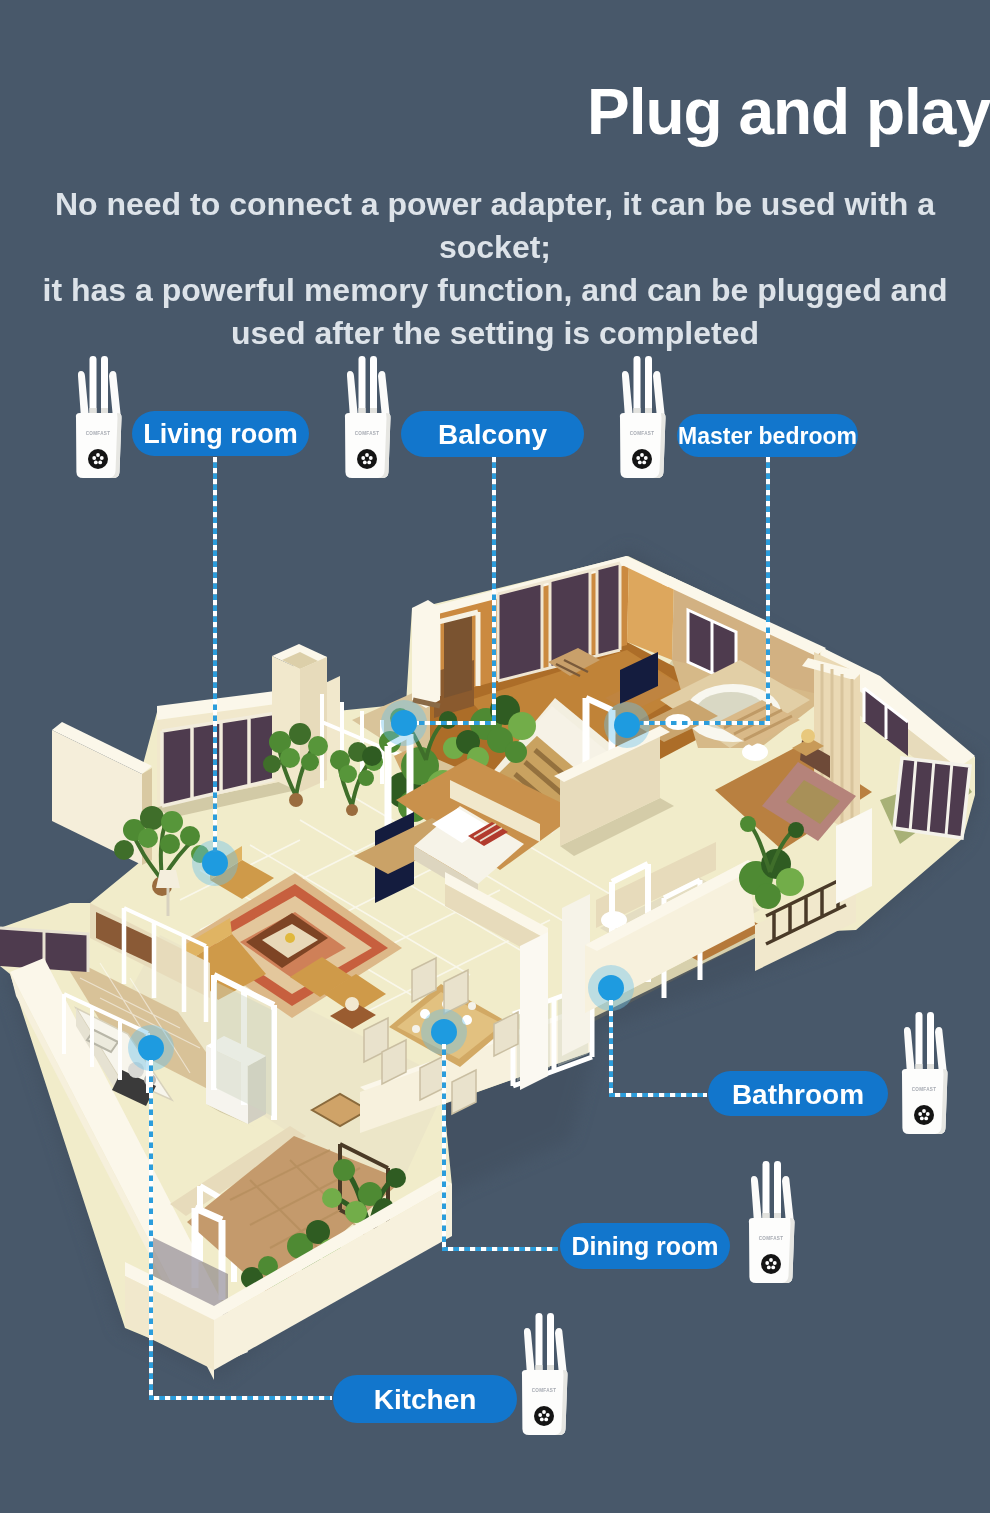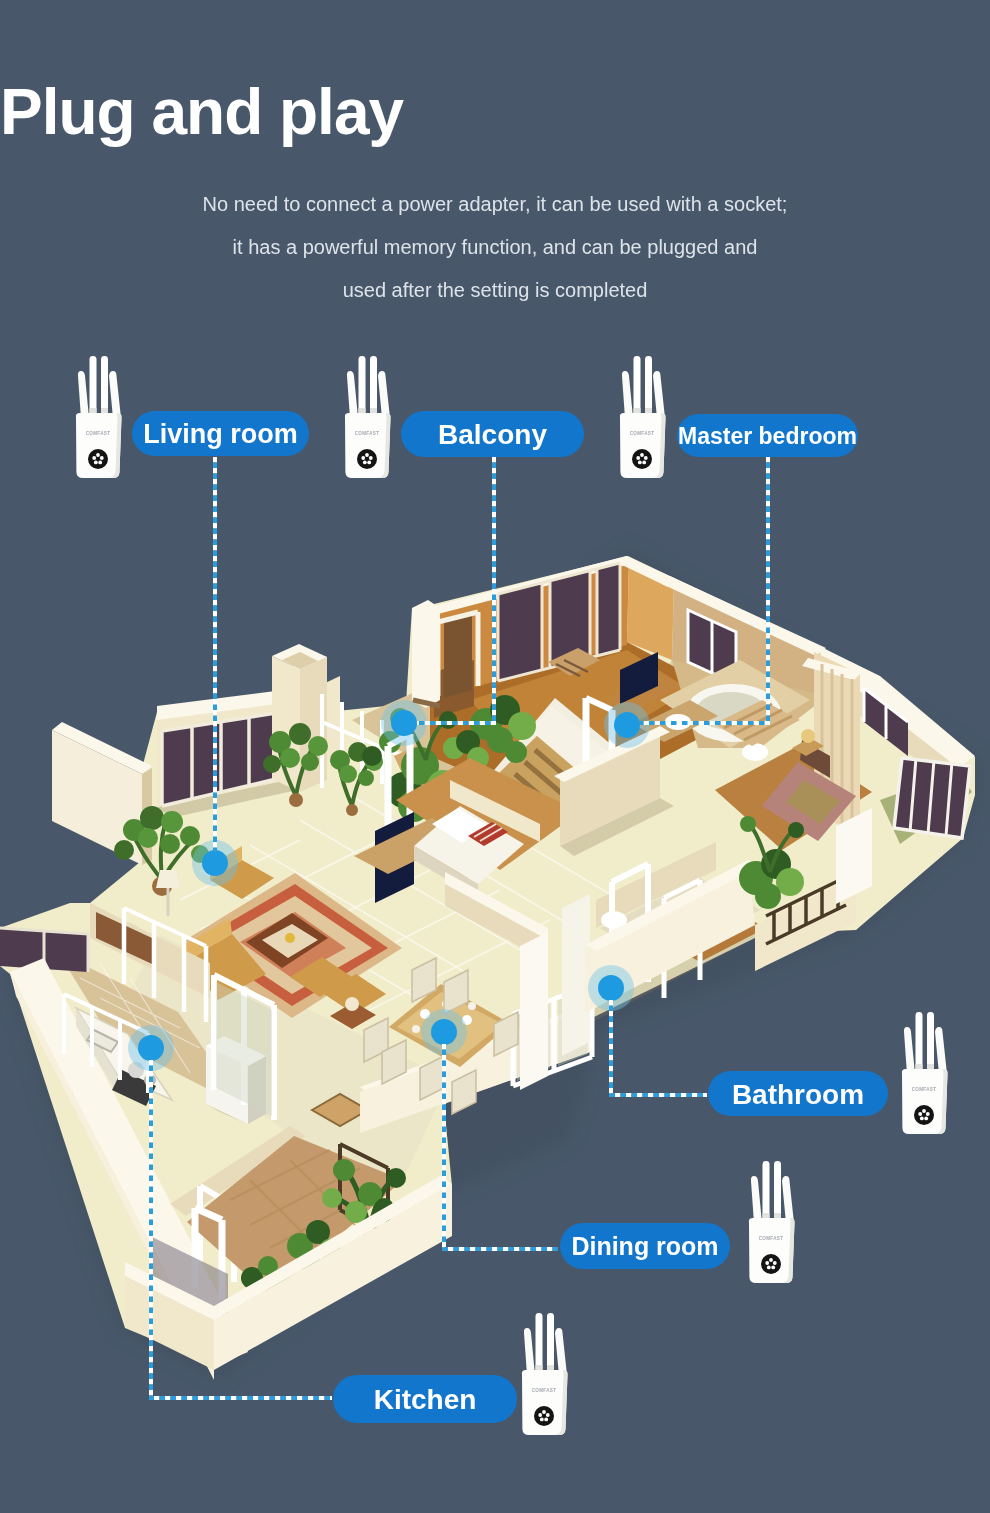--- a/index.html
+++ b/index.html
@@ -1,18 +1,18 @@
 <!DOCTYPE html>
 <html><head>
 <meta charset="utf-8">
 <style>
   html,body{margin:0;padding:0;}
   body{width:990px;height:1513px;background:#48586a;font-family:"Liberation Sans",sans-serif;position:relative;overflow:hidden;}
-  .title{position:absolute;left:0;top:75px;width:990px;text-align:left;color:#ffffff;font-size:64px;font-weight:bold;letter-spacing:-1px;}
-  .sub{position:absolute;left:0;top:183px;width:990px;text-align:center;color:#dde3e9;font-size:20px;line-height:43px;font-weight:400;}
+  .title{position:absolute;left:0;top:75px;width:990px;text-align:right;color:#ffffff;font-size:64px;font-weight:bold;letter-spacing:-1px;}
+  .sub{position:absolute;left:0;top:183px;width:990px;text-align:center;color:#dde3e9;font-size:32px;line-height:43px;font-weight:700;}
   svg{position:absolute;left:0;top:0;}
 </style>
 </head>
 <body>
 
 <div class="title">Plug and play</div>
 
 <div class="sub">No need to connect a power adapter, it can be used with a socket;<br>it has a powerful memory function, and can be plugged and<br>used after the setting is completed</div>
 <svg width="990" height="1513" viewBox="0 0 990 1513">
 <defs>

